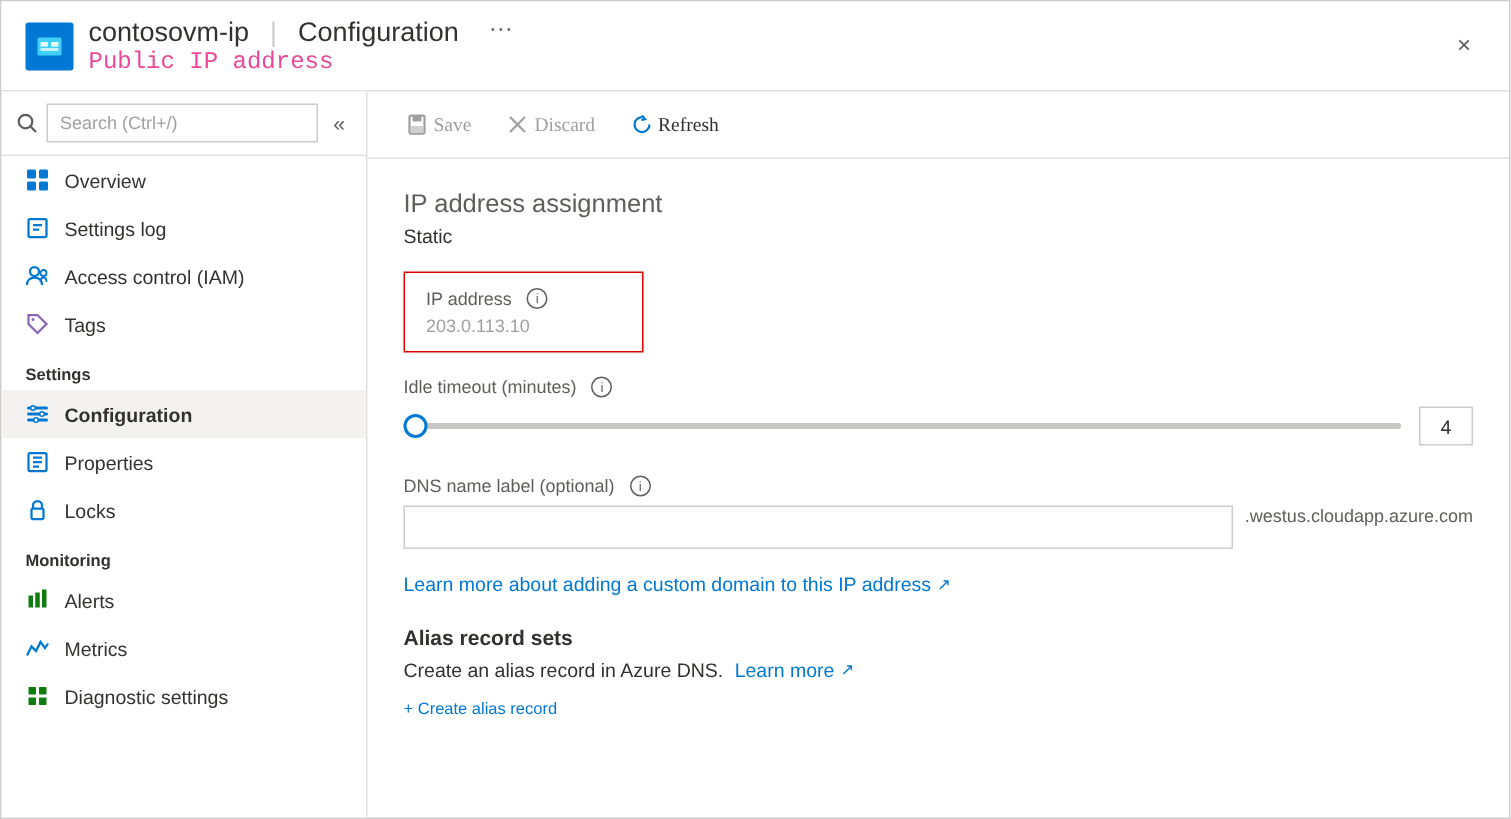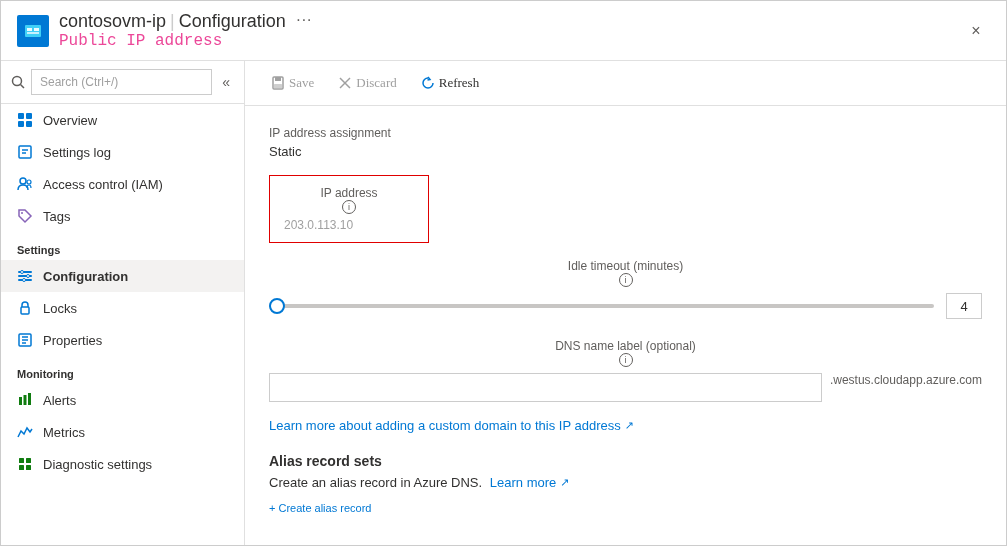--- a/index.html
+++ b/index.html
@@ -20,24 +20,24 @@
     .nav-item.active { background: #f3f2f1; font-weight: 600; }
     .nav-icon { width: 16px; height: 16px; flex-shrink: 0; display: flex; align-items: center; justify-content: center; }
     .section-label { padding: 12px 16px 4px 16px; font-size: 11px; font-weight: 700; color: #323130; text-transform: none; }
     
     .main { flex: 1; display: flex; flex-direction: column; overflow: hidden; }
     .toolbar { display: flex; align-items: center; padding: 8px 16px; border-bottom: 1px solid #e0e0e0; gap: 4px; }
     .toolbar-btn { display: flex; align-items: center; gap: 4px; padding: 6px 10px; border: none; background: none; cursor: pointer; color: #323130; font-size: 13px; font-family: Liberation Serif, serif; }
     .toolbar-btn.disabled { color: #a0a0a0; cursor: default; }
     .main-content { flex: 1; padding: 20px 24px; overflow-y: auto; }
     .field-section { margin-bottom: 16px; }
-    .field-label { font-size: 12px; color: #605e5c; margin-bottom: 4px; }
+    .field-label { font-size: 17px; color: #605e5c; margin-bottom: 4px; }
     .field-value { font-size: 13px; color: #323130; }
     .ip-address-box { border: 1.5px solid #e00000; padding: 10px 14px; display: inline-block; margin-bottom: 16px; min-width: 160px; }
-    .ip-address-label { display: flex; align-items: center; gap: 0; font-size: 12px; color: #605e5c; margin-bottom: 4px; flex-direction: column; }
+    .ip-address-label { display: flex; align-items: center; gap: 10px; font-size: 12px; color: #605e5c; margin-bottom: 4px; }
     .ip-address-value { font-size: 12px; color: #a0a0a0; }
     .info-icon { width: 14px; height: 14px; border-radius: 50%; border: 1px solid #605e5c; display: inline-flex; align-items: center; justify-content: center; font-size: 9px; color: #605e5c; cursor: pointer; flex-shrink: 0; }
     .slider-section { margin-bottom: 20px; }
     .slider-row { display: flex; align-items: center; gap: 12px; margin-top: 6px; }
     .slider-track { flex: 1; height: 4px; background: #c8c6c4; border-radius: 2px; position: relative; cursor: pointer; }
     .slider-thumb { width: 16px; height: 16px; border-radius: 50%; background: #fff; border: 2px solid #0078d4; position: absolute; top: -6px; left: 0px; cursor: pointer; }
     .slider-value-box { width: 36px; height: 26px; border: 1px solid #ccc; display: flex; align-items: center; justify-content: center; font-size: 13px; color: #323130; }
     .dns-section { margin-bottom: 16px; }
     .dns-input-row { display: flex; align-items: flex-start; gap: 0; margin-top: 6px; }
     .dns-input { flex: 1; border: 1px solid #ccc; padding: 6px 8px; font-size: 13px; outline: none; }
@@ -60,21 +60,21 @@
   <div class="title-bar">
     <div class="title-bar-icon">
       <svg width="20" height="20" viewBox="0 0 20 20" fill="none">
         <rect x="2" y="4" width="16" height="12" rx="1" fill="#50e6ff" opacity="0.8"></rect>
         <rect x="4" y="7" width="5" height="3" fill="#fff" opacity="0.9"></rect>
         <rect x="11" y="7" width="5" height="3" fill="#fff" opacity="0.9"></rect>
         <rect x="4" y="11" width="12" height="2" fill="#fff" opacity="0.7"></rect>
       </svg>
     </div>
     <div class="title-bar-text">
-      <div style="display:flex; align-items:flex-start; gap:4px;">
+      <div style="display:flex; align-items:flex-start; gap:14px;">
         <span style="font-size:18px; font-weight:400; color:#323130;">contosovm-ip</span>
         <span style="font-size:18px; color:#ccc;">|</span>
         <span style="font-size:18px; font-weight:300; color:#323130;">Configuration</span>
         <span style="font-size:16px; color:#605e5c; margin-left:6px; cursor:pointer;">···</span>
       </div>
       <div style="font-size:16px; color:#ec4899;font-family:Liberation Mono, monospace;">Public IP address</div>
     </div>
     <button class="close-btn">
       <span>×</span>
     </button>
@@ -145,36 +145,36 @@
             <circle cx="5" cy="4" r="1.5" fill="#fff" stroke="#0078d4" stroke-width="1"></circle>
             <circle cx="11" cy="8" r="1.5" fill="#fff" stroke="#0078d4" stroke-width="1"></circle>
             <circle cx="7" cy="12" r="1.5" fill="#fff" stroke="#0078d4" stroke-width="1"></circle>
           </svg>
         </span>
         <span>Configuration</span>
       </div>
       <div class="nav-item">
         <span class="nav-icon">
           <svg width="16" height="16" viewBox="0 0 16 16" fill="none">
-            <rect x="4" y="7" width="8" height="7" rx="1" stroke="#0078d4" stroke-width="1.5" fill="none"></rect>
-            <path d="M5 7V5a3 3 0 0 1 6 0v2" stroke="#0078d4" stroke-width="1.5" fill="none"></path>
-          </svg>
-        </span>
-        <span>Locks</span>
-      </div>
-      <div class="nav-item">
-        <span class="nav-icon">
-          <svg width="16" height="16" viewBox="0 0 16 16" fill="none">
             <rect x="2" y="2" width="12" height="12" rx="1" stroke="#0078d4" stroke-width="1.5" fill="none"></rect>
             <line x1="5" y1="5" x2="11" y2="5" stroke="#0078d4" stroke-width="1.5"></line>
             <line x1="5" y1="8" x2="11" y2="8" stroke="#0078d4" stroke-width="1.5"></line>
             <line x1="5" y1="11" x2="9" y2="11" stroke="#0078d4" stroke-width="1.5"></line>
           </svg>
         </span>
         <span>Properties</span>
+      </div>
+      <div class="nav-item">
+        <span class="nav-icon">
+          <svg width="16" height="16" viewBox="0 0 16 16" fill="none">
+            <rect x="4" y="7" width="8" height="7" rx="1" stroke="#0078d4" stroke-width="1.5" fill="none"></rect>
+            <path d="M5 7V5a3 3 0 0 1 6 0v2" stroke="#0078d4" stroke-width="1.5" fill="none"></path>
+          </svg>
+        </span>
+        <span>Locks</span>
       </div>
 
       <div class="section-label">Monitoring</div>
 
       <div class="nav-item">
         <span class="nav-icon">
           <svg width="16" height="16" viewBox="0 0 16 16" fill="none">
             <rect x="2" y="5" width="3" height="8" fill="#107c10"></rect>
             <rect x="6.5" y="3" width="3" height="10" fill="#107c10"></rect>
             <rect x="11" y="1" width="3" height="12" fill="#107c10"></rect>

